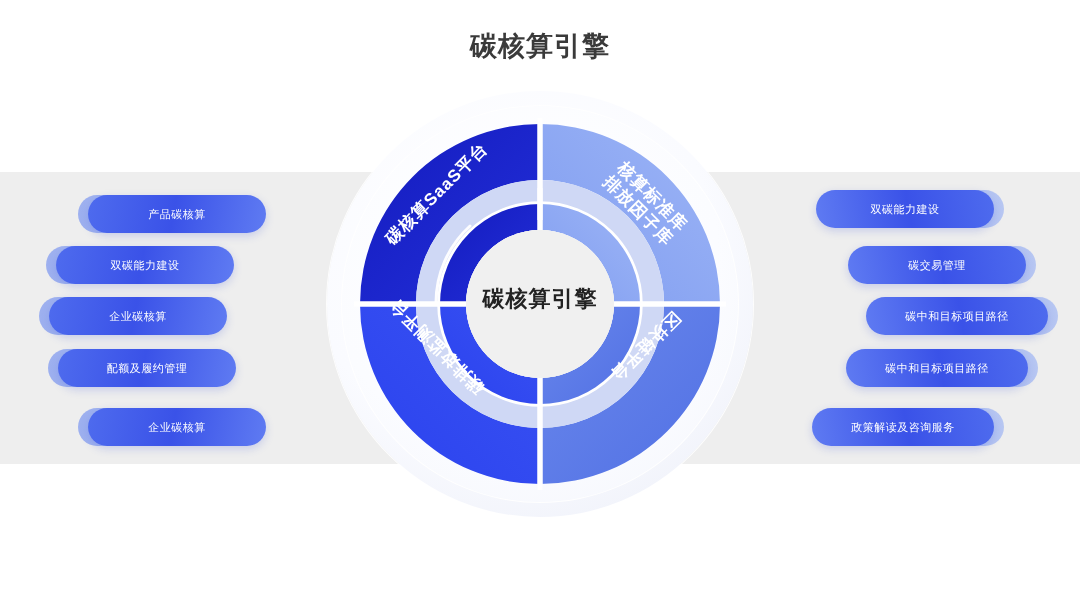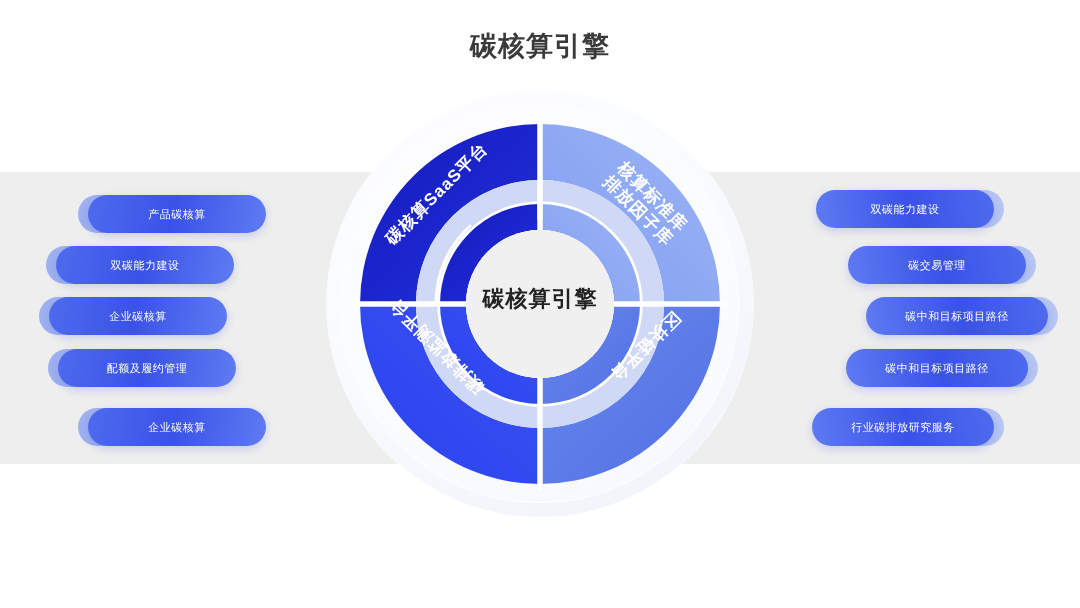--- a/index.html
+++ b/index.html
@@ -216,14 +216,14 @@
 <div class="pill-wrap col-right" style="left:866px; top:297px; width:182px;">
   <div class="pill-shadow"></div>
   <div class="pill pill-right">碳中和目标项目路径</div>
 </div>
 <div class="pill-wrap col-right" style="left:846px; top:349px; width:182px;">
   <div class="pill-shadow"></div>
   <div class="pill pill-right">碳中和目标项目路径</div>
 </div>
 <div class="pill-wrap col-right" style="left:812px; top:408px; width:182px;">
   <div class="pill-shadow"></div>
-  <div class="pill pill-right">行业碳排放研究服务</div>
+  <div class="pill pill-right">政策解读及咨询服务</div>
 </div>
 
 </body></html>

